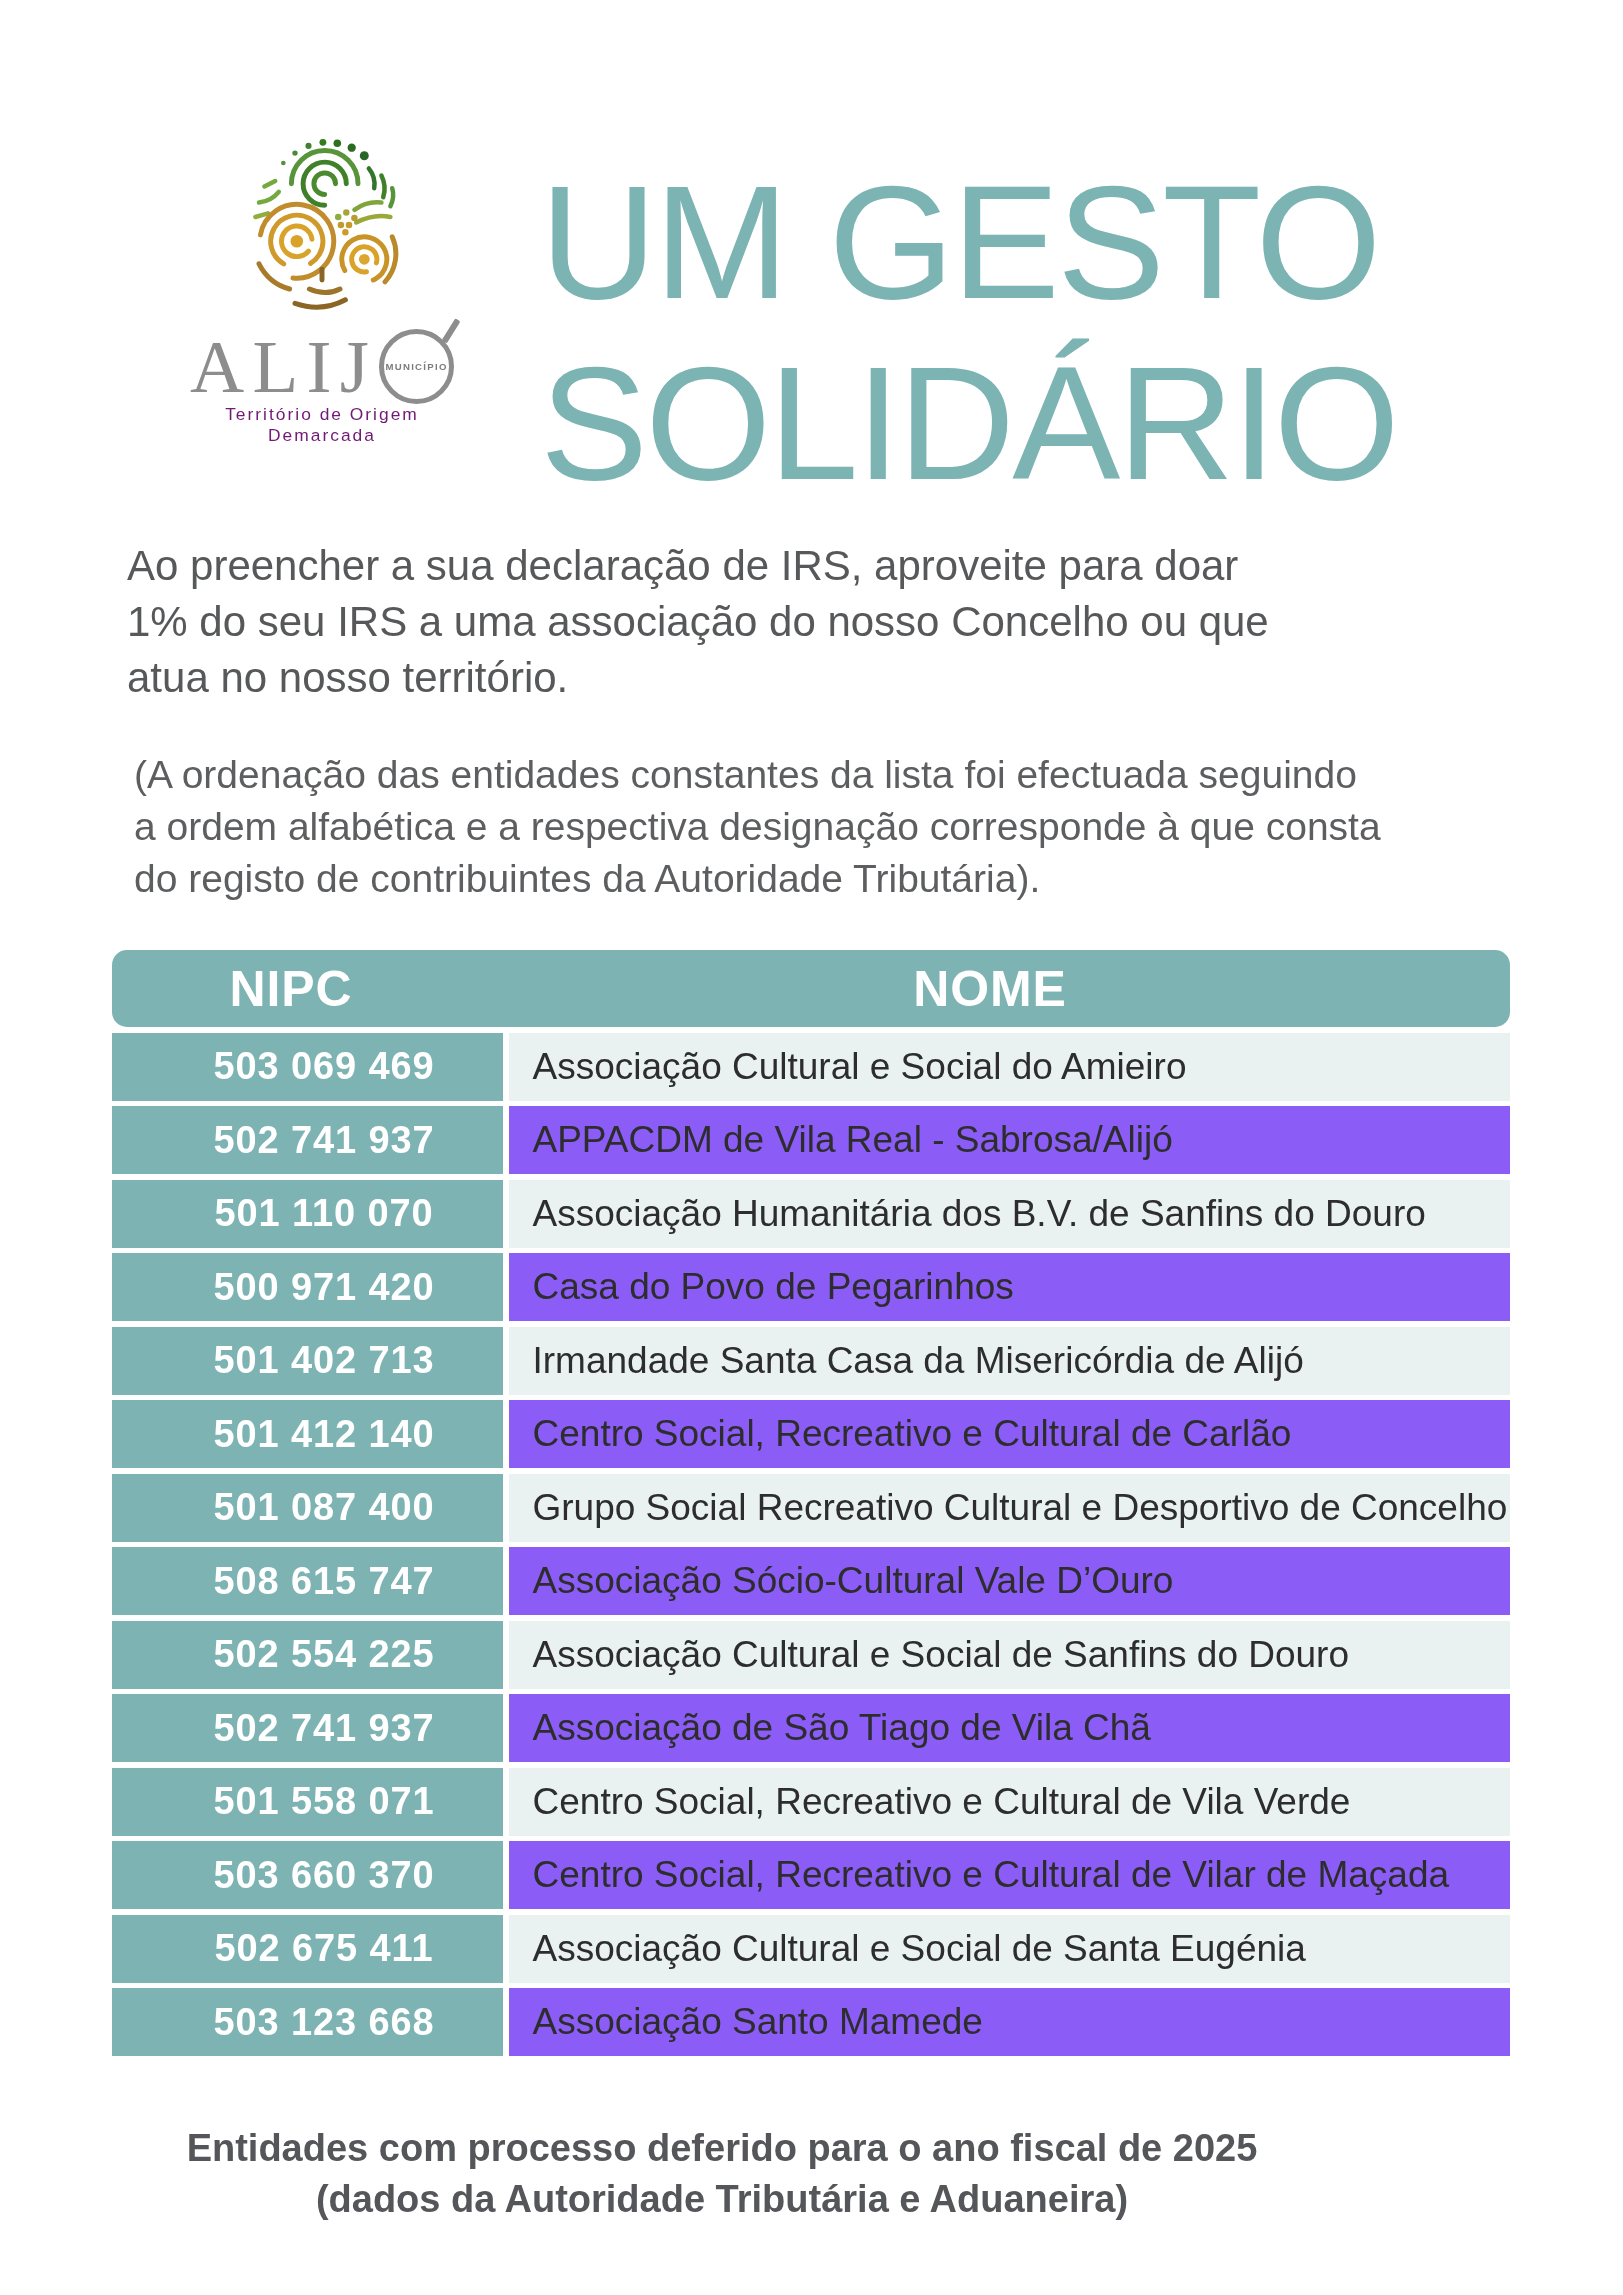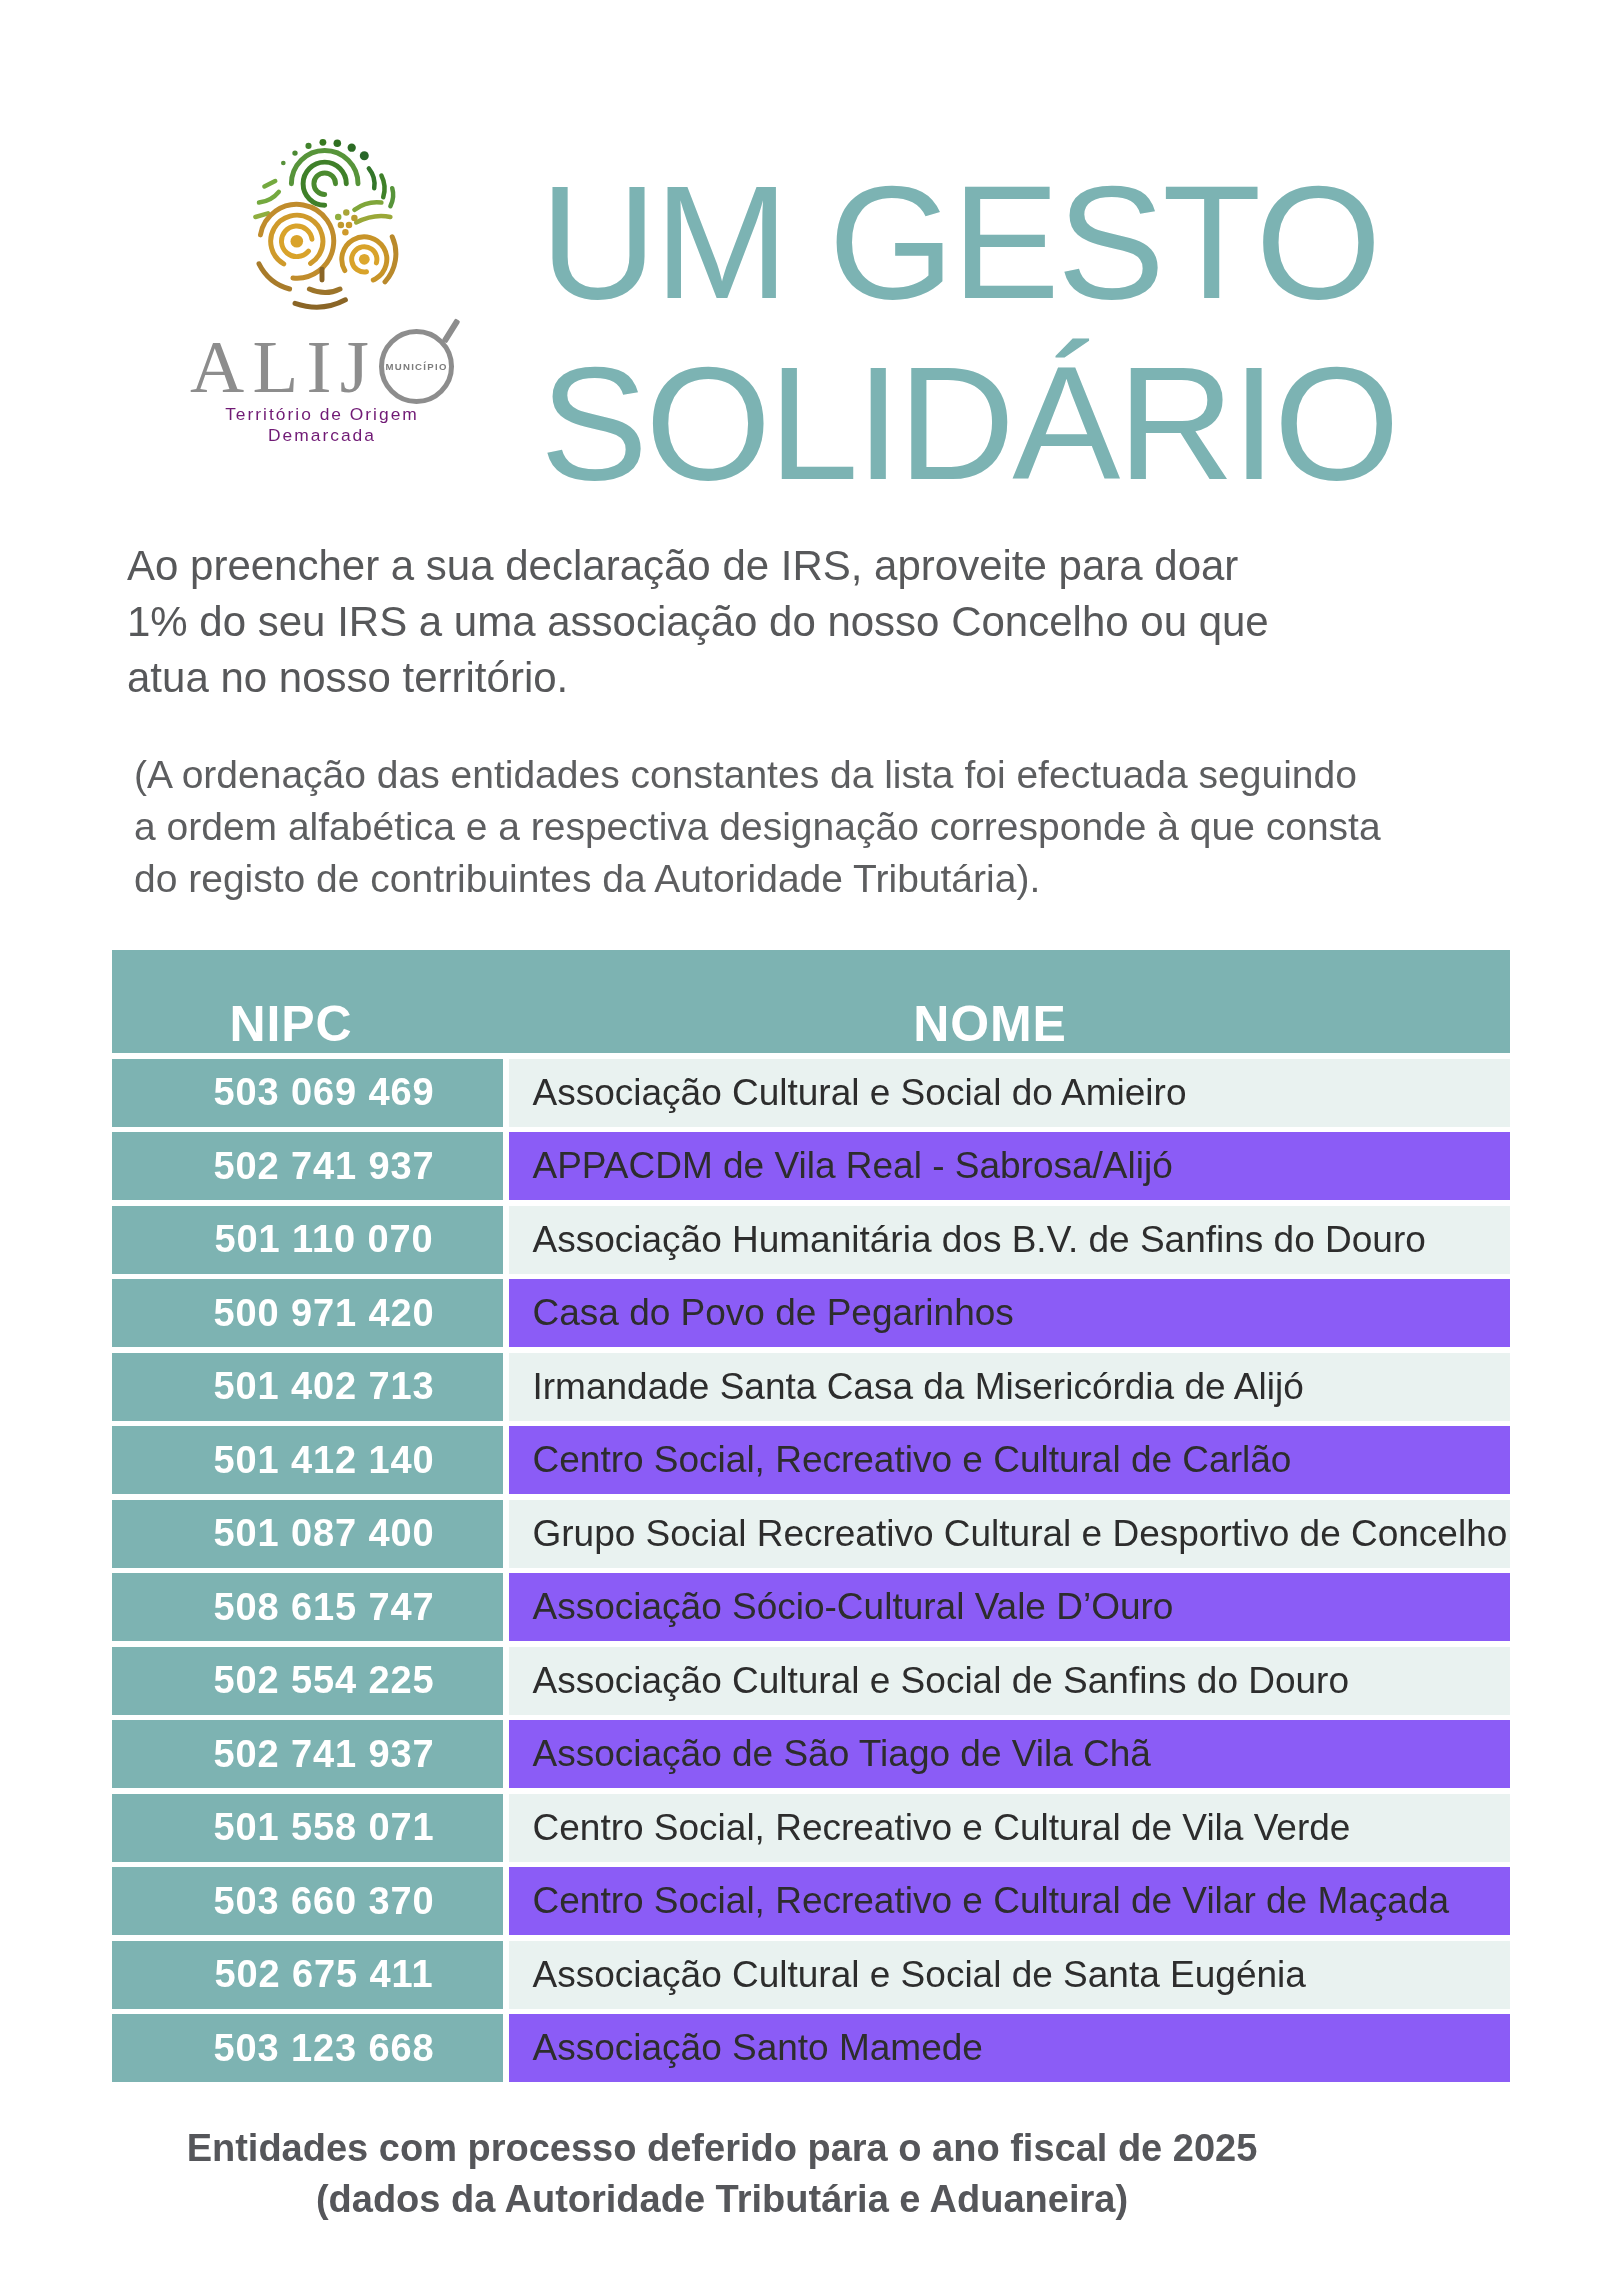--- a/index.html
+++ b/index.html
@@ -53,22 +53,22 @@
     font-size:42px; line-height:56px; color:#57585a;
   }
   .note {
     position:absolute; left:134px; top:749px;
     font-size:39px; line-height:52px; color:#5d5e60;
   }
 
   
   .table { position:absolute; left:112px; top:950px; width:1398px; }
   .thead {
-    height:103px; background:#7db3b2;
-    display:flex; align-items:flex-end; margin-bottom:5.5px;
+    height:77px; background:#7db3b2;
+    display:flex; align-items:center; margin-bottom:5.5px;border-radius:15px;
   }
   .th-nipc {
     width:358px; text-align:center;
     font-size:50px; font-weight:700; color:#ffffff; letter-spacing:0.9px;
   }
   .th-nome { flex:1; text-align:center; font-size:50px; font-weight:700; color:#ffffff; letter-spacing:0.9px; }
   .row { display:flex; height:68px; margin-bottom:5.5px; }
   .cell-nipc {
     width:358px; margin-right:5.5px; background:#7db3b2;
     color:#ffffff; font-size:38px; font-weight:700; letter-spacing:0.9px;

